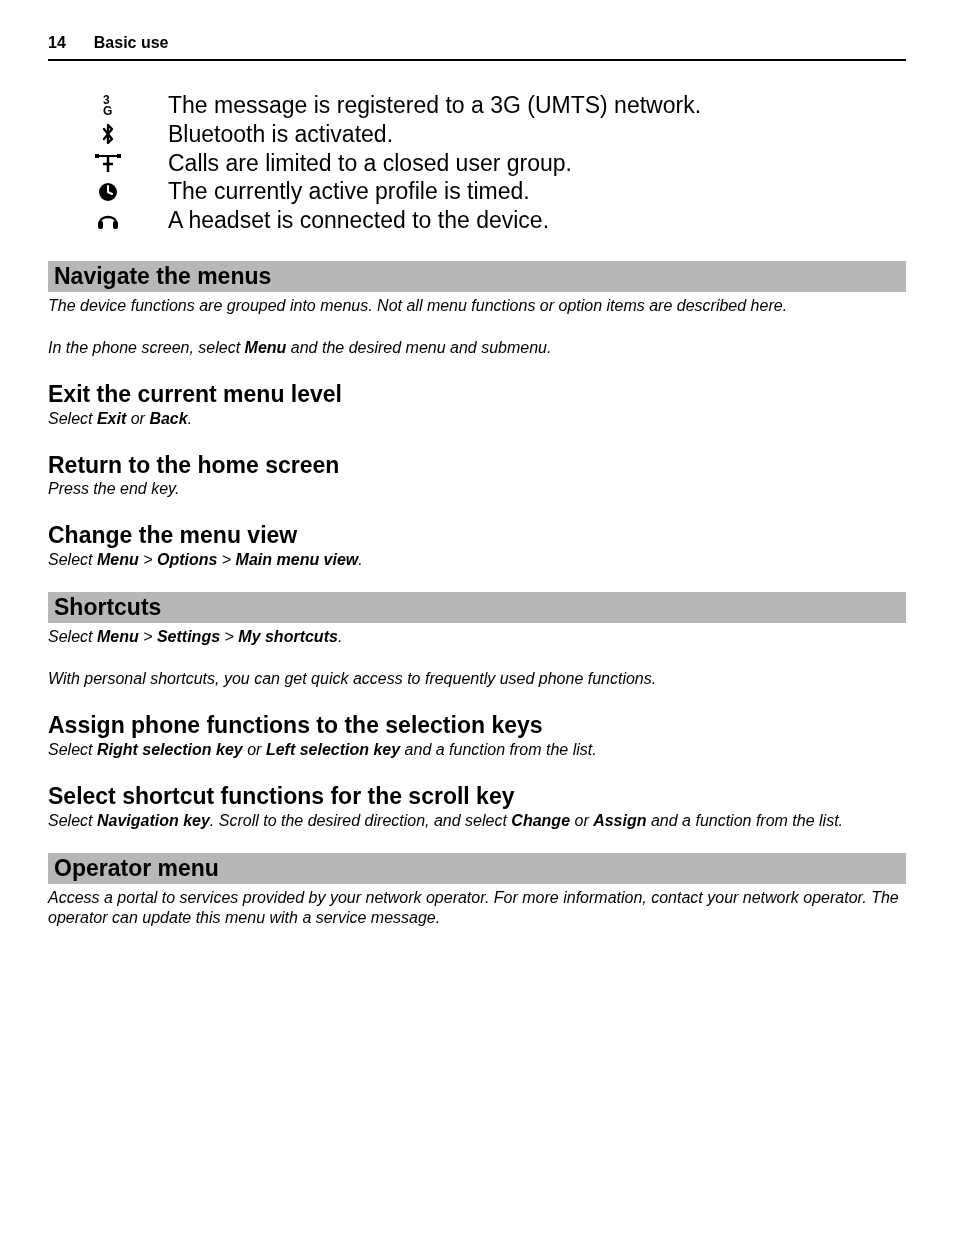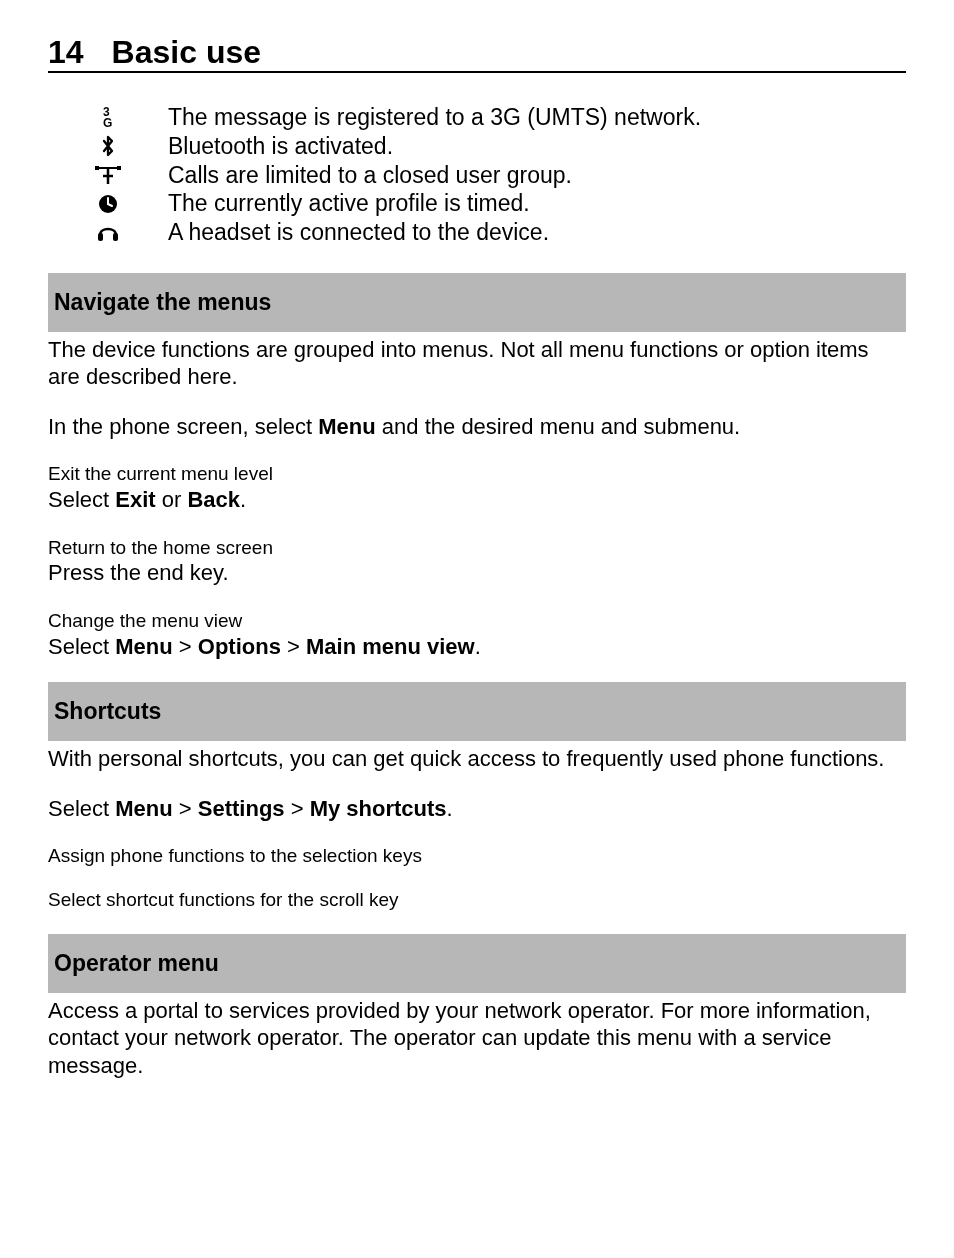--- a/index.html
+++ b/index.html
@@ -10,23 +10,23 @@
     color: #000;
     width: 954px;
   }
   .page {
     padding: 34px 48px 60px 48px;
   }
   .header-line {
     display: flex;
     align-items: baseline;
     font-weight: 700;
-    font-size: 32px;
+    font-size: 16px;
     border-bottom: 2px solid #000;
-    padding-bottom: 0;
+    padding-bottom: 7px;
     margin-bottom: 30px;
   }
   .page-number {
     margin-right: 28px;
   }
   .icon-list {
     margin-bottom: 26px;
   }
   .icon-row {
     display: flex;
@@ -45,32 +45,33 @@
   .icon-cell svg {
     display: block;
   }
   .desc-cell {
     flex: 1;
   }
   .section-bar {
     background: #b7b7b7;
     font-weight: 700;
     font-size: 23px;
-    padding: 16px 6px;
+    padding: 2px 6px;
     margin-top: 22px;
     margin-bottom: 4px;
   }
   .body-text {
-    font-size: 22px;
+    font-size: 16px;
     line-height: 1.25;
     margin: 0 0 22px 0;
+    font-style: italic;
   }
   .sub-heading {
-    font-weight: 400;
-    font-size: 19px;
+    font-weight: 700;
+    font-size: 23px;
     margin-top: 20px;
     margin-bottom: 0;
     line-height: 1.25;
   }
   .b { font-weight: 700; }
 </style>
 </head>
 <body>
 
 <div class="page">
@@ -153,25 +154,31 @@
 
   <div class="sub-heading">Return to the home screen</div>
   <p class="body-text">Press the end key.</p>
 
   <div class="sub-heading">Change the menu view</div>
   <p class="body-text">
     <span>Select </span><span class="b">Menu</span><span>  &gt; </span><span class="b">Options</span><span>  &gt; </span><span class="b">Main menu view</span><span>.</span>
   </p>
 
   <div class="section-bar">Shortcuts</div>
-  <p class="body-text">With personal shortcuts, you can get quick access to frequently used phone functions.</p>
   <p class="body-text">
     <span>Select </span><span class="b">Menu</span><span>  &gt; </span><span class="b">Settings</span><span>  &gt; </span><span class="b">My shortcuts</span><span>.</span>
   </p>
+  <p class="body-text">With personal shortcuts, you can get quick access to frequently used phone functions.</p>
 
   <div class="sub-heading">Assign phone functions to the selection keys</div>
+  <p class="body-text">
+    <span>Select </span><span class="b">Right selection key</span><span> or </span><span class="b">Left selection key</span><span> and a function from the list.</span>
+  </p>
 
   <div class="sub-heading">Select shortcut functions for the scroll key</div>
+  <p class="body-text">
+    <span>Select </span><span class="b">Navigation key</span><span>. Scroll to the desired direction, and select </span><span class="b">Change</span><span> or </span><span class="b">Assign</span><span> and a function from the list.</span>
+  </p>
 
   <div class="section-bar">Operator menu</div>
   <p class="body-text">Access a portal to services provided by your network operator. For more information, contact your network operator. The operator can update this menu with a service message.</p>
 
 </div>
 
 </body></html>

